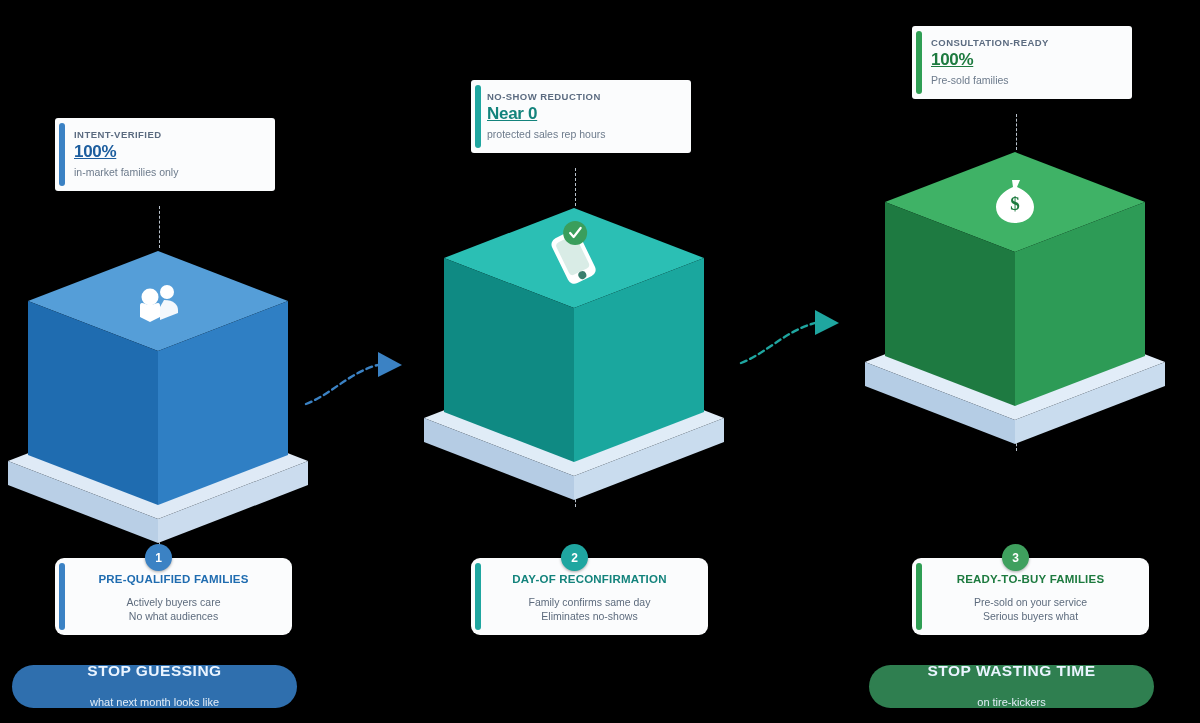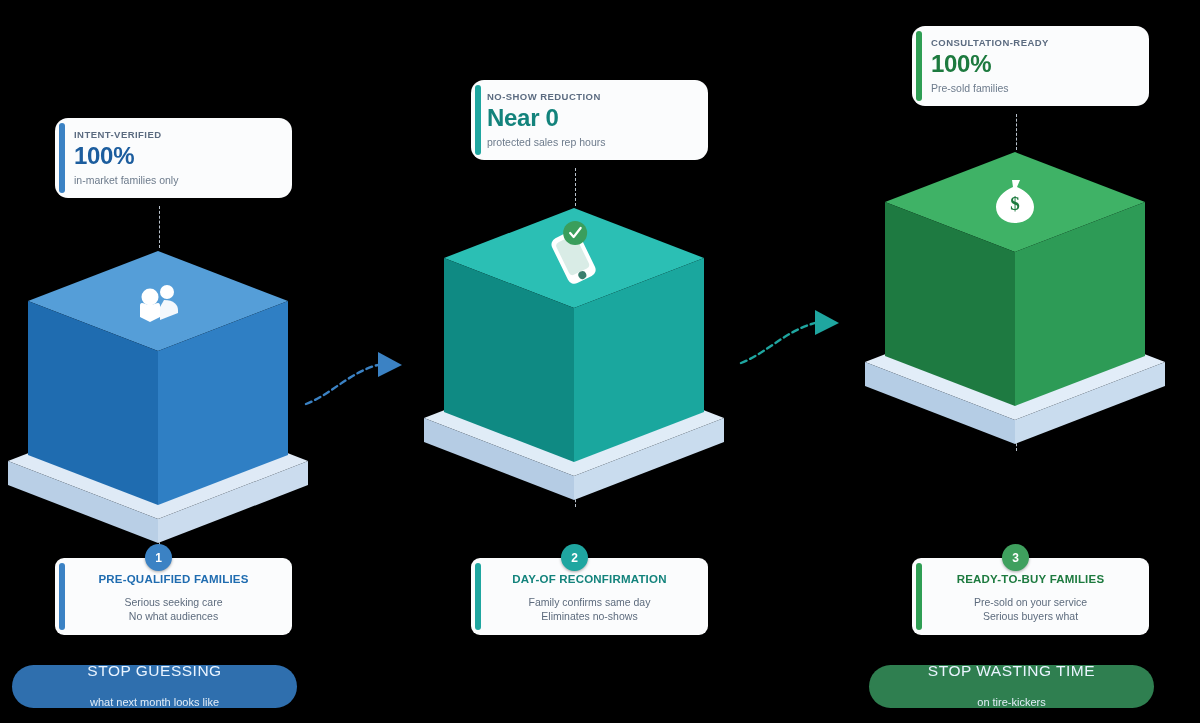--- a/index.html
+++ b/index.html
@@ -12,39 +12,40 @@
 
   
   .col{position:absolute;top:0;width:400px;height:723px;}
   .col-1{left:-40px;}
   .col-2{left:376px;}
   .col-3{left:817px;}
 
   
   .callout{
     position:absolute;
-    width:237px;
+    width:220px;
     background:#fbfcfd;
-    border-radius:13px;
+    border-radius:3px;
     box-shadow:0 2px 7px rgba(0,0,0,.30), 0 0 0 .5px rgba(0,0,0,.05);
     padding:11px 13px 12px 19px;
     box-sizing:border-box;
     z-index:6;
   }
   .callout .accent{
     position:absolute;left:4px;top:5px;bottom:5px;width:6px;border-radius:4px;
   }
   .callout .kicker{
     font-size:9.5px;font-weight:bold;letter-spacing:.45px;
     color:#5b6b80;text-transform:uppercase;line-height:1.2;
     margin:0 0 3px 0;
   }
   .callout .value{
-    font-size:24px;font-weight:bold;line-height:1.05;margin:0 0 5px 0;
+    font-size:17px;font-weight:bold;line-height:1.05;margin:0 0 5px 0;
     letter-spacing:-.3px;
+    text-decoration:underline;
   }
   .callout .sub{
     font-size:10.5px;color:#6d7b8c;line-height:1.2;margin:0;
   }
 
   
   .leader{
     position:absolute;width:0;border-left:1.4px dashed #b9c2cc;z-index:2;
   }
 
@@ -80,21 +81,21 @@
     font-size:10.5px;color:#5d6b7d;line-height:1.38;
   }
 
   
   .pill{
     position:absolute;width:285px;height:43px;border-radius:22px;
     display:flex;flex-direction:column;align-items:center;justify-content:center;
     box-shadow:0 2px 6px rgba(0,0,0,.35);z-index:5;
   }
   .pill .big{
-    font-size:15.5px;font-weight:normal;color:#eaf4ff;letter-spacing:.5px;
+    font-size:15.5px;font-weight:bold;color:#eaf4ff;letter-spacing:.5px;
     line-height:1.05;text-transform:uppercase;
   }
   .pill .small{
     font-size:11px;color:#e3eef8;line-height:1.25;margin-top:17px;
   }
 
   
   .connector{position:absolute;z-index:4;}
   .connector svg{display:block;overflow:visible;}
 </style>
@@ -135,21 +136,21 @@
     </div>
 
     <div class="leader" style="left:199px; top:528px; height:22px;"></div>
 
     <div class="badge" style="left:185px; top:544px; background:#3b82c4;">1</div>
 
     <div class="labelcard" style="left:95px; top:558px;">
       <span class="accent" style="background:#3b82c4;"></span>
       <p class="title" style="color:#1f6cb0;">PRE-QUALIFIED FAMILIES</p>
       <div class="bullets">
-        <div>Serious seeking care</div>
+        <div>Actively buyers care</div>
         <div>No what audiences</div>
       </div>
     </div>
 
     <div class="pill" style="left:52px; top:665px; background:#2f6fae;">
       <span class="big">STOP GUESSING</span>
       <span class="small">what next month looks like</span>
     </div>
   </div>
 

